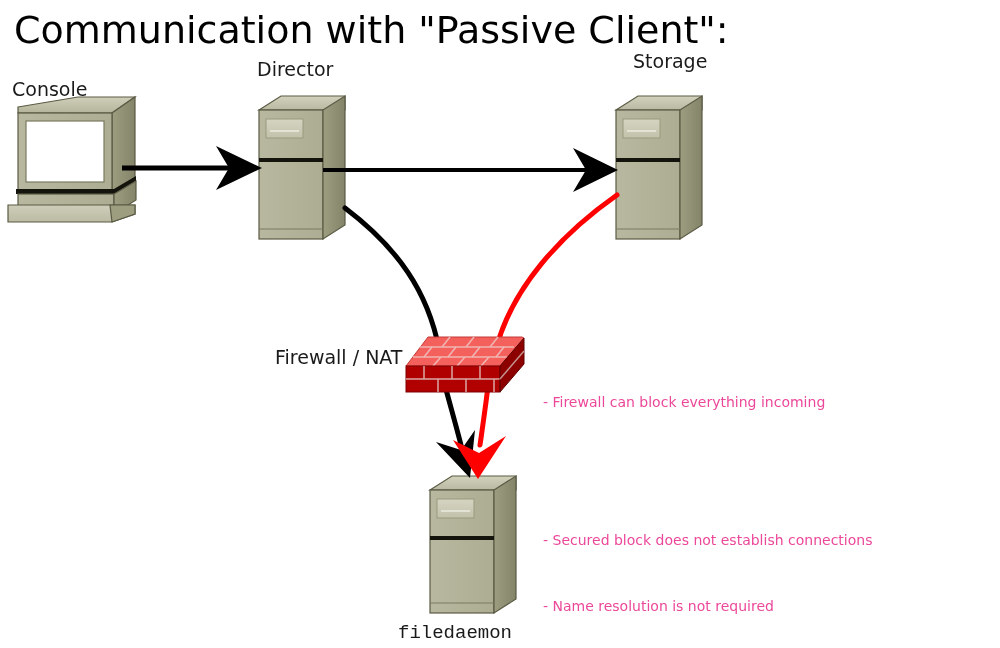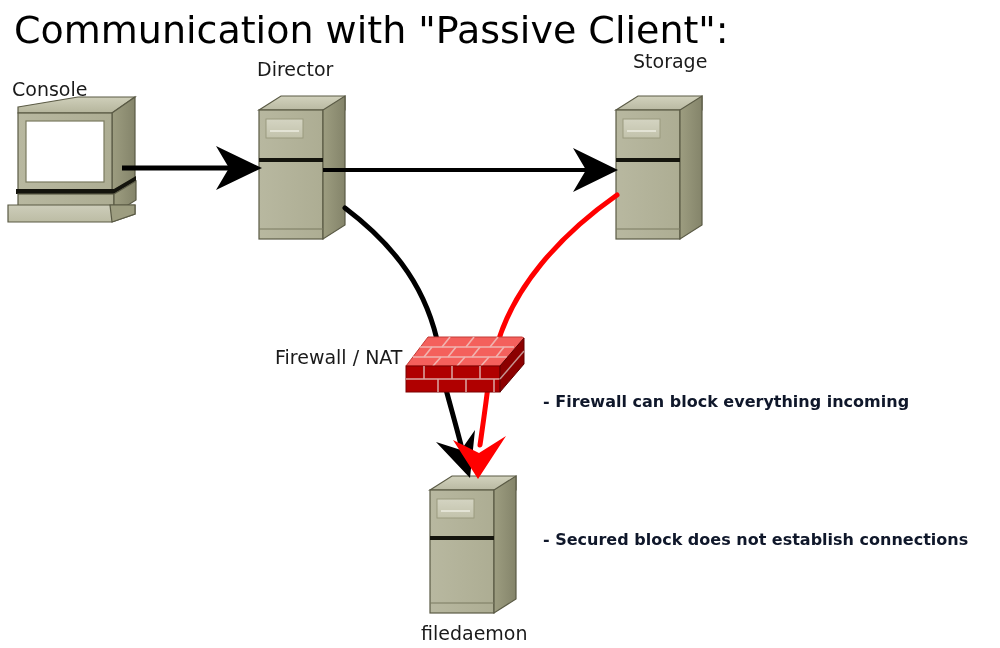--- a/index.html
+++ b/index.html
@@ -34,49 +34,49 @@
   .title {
     font-size: 38px;
     color: #000000;
     letter-spacing: 0px;
   }
   .node-label {
     font-size: 19px;
     color: #1a1a1a;
   }
   .note {
-    font-size: 16px;
-    color: #0f172a;
+    font-size: 14px;
+    color: #ec4899;
     line-height: 22px;
-    font-weight: bold;
   }
 </style>
 </head>
 <body>
 
 <div id="canvas">
 
   <div class="txt title" style="left:14px; top:8px;">Communication with "Passive Client":</div>
 
   <div class="txt node-label" style="left:12px; top:58px;margin-top:20px;">Console</div>
 
   <div class="txt node-label" style="left:257px; top:58px;">Director</div>
 
   <div class="txt node-label" style="left:633px; top:50px;">Storage</div>
 
   <div class="txt node-label" style="left:275px; top:346px;text-align:right;">Firewall / NAT</div>
 
-  <div class="txt node-label" style="left:421px; top:622px;">filedaemon</div>
+  <div class="txt node-label" style="left:398px; top:622px;font-family:Liberation Mono, monospace;">filedaemon</div>
 
   <div class="txt note" style="left:543px; top:347px;">
     <div>- Firewall can block everything incoming</div>
   </div>
 
   <div class="txt note" style="left:543px; top:485px;">
     <div>- Secured block does not establish connections</div>
+    <div>- Name resolution is not required</div>
   </div>
 
   <svg class="layer" viewBox="0 0 1000 648" xmlns="http://www.w3.org/2000/svg">
 
     <defs>
 
       <linearGradient id="gTop" x1="0" y1="0" x2="0" y2="1">
         <stop offset="0%" stop-color="#d2d2bd"></stop>
         <stop offset="100%" stop-color="#b9b9a2"></stop>
       </linearGradient>

